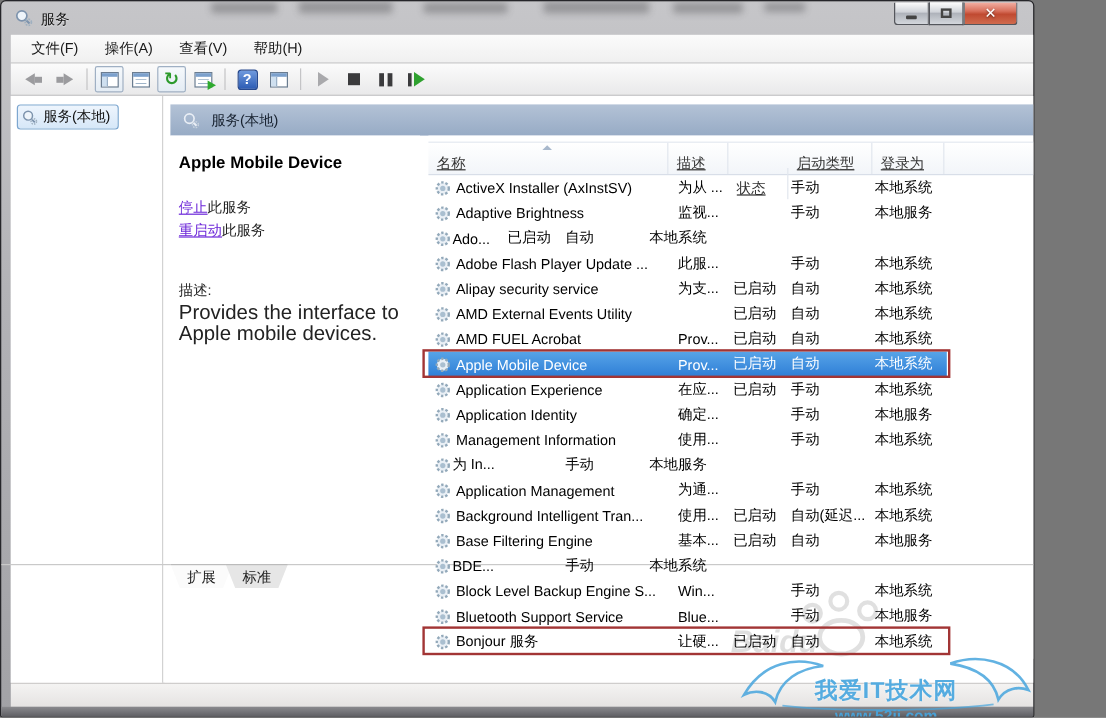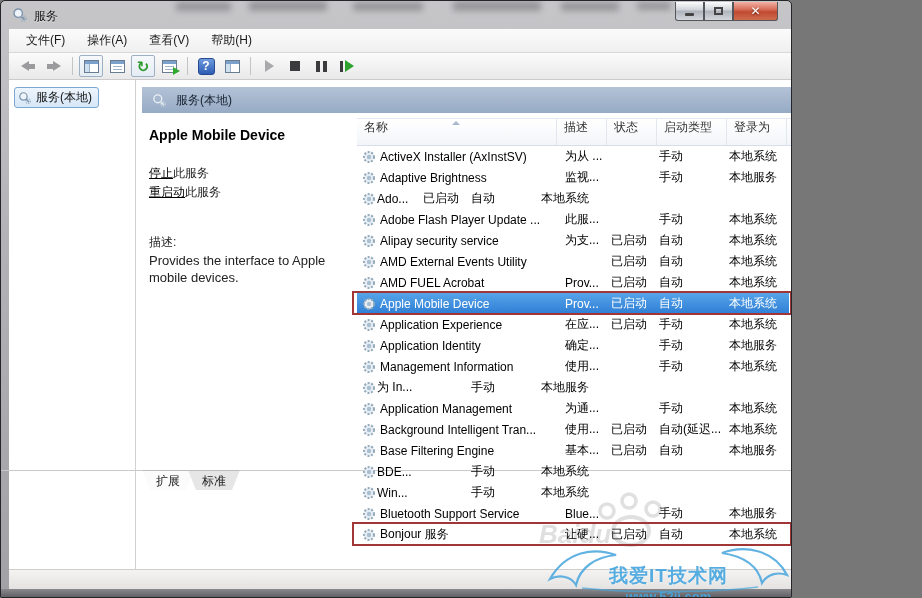--- a/index.html
+++ b/index.html
@@ -1,18 +1,18 @@
 <!DOCTYPE html>
 <html><head>
 <meta charset="utf-8">
 <style>
   * { margin:0; padding:0; box-sizing:border-box; }
   html,body { width:922px; height:598px; overflow:hidden; background:#777;
     font-family:"Liberation Sans","DejaVu Sans",sans-serif; }
-  #window { position:relative; width:792px; height:598px;
+  #window { position:relative; width:862px; height:598px;
     background:linear-gradient(180deg,#c6c6c9 0%,#b3b3b7 40%,#a2a2a6 100%);
     border:1px solid #26262a; border-radius:5px 5px 2px 2px; overflow:hidden; }
 
   
   .titlebar { position:absolute; left:0; top:0; width:100%; height:28px; }
   .blur-blob { position:absolute; background:#5d5d60; filter:blur(3px); opacity:.45; border-radius:2px; }
   .title-icon { position:absolute; left:11px; top:6px; width:16px; height:16px; }
   .title-text { position:absolute; left:33px; top:7px; font-size:12px; color:#111;
     text-shadow:0 1px 1px rgba(255,255,255,.6); }
   .winbtns { position:absolute; top:1px; right:13px; display:flex; }
@@ -74,31 +74,31 @@
 
   .right-panel { position:absolute; left:133px; top:0; width:773px; height:489px; background:#fff; }
   .panel-strip { position:absolute; left:0; top:7px; width:773px; height:26px;
     background:linear-gradient(180deg,#b3c2d6,#97abc5); display:flex; align-items:center;
     padding-left:10px; gap:9px; font-size:12px; color:#16202e; }
 
   
   .ext-pane { position:absolute; left:0; top:33px; width:208px; height:436px; background:#fff; }
   .ext-title { position:absolute; left:7px; top:14px; font-size:14px; font-weight:bold; color:#000; }
   .ext-link { position:absolute; left:7px; font-size:12px; color:#222; }
-  .ext-link .lk { text-decoration:underline; color:#000000; }
+  .ext-link .lk { text-decoration:underline; color:#6d28d9; }
   .ext-desc-label { position:absolute; left:7px; top:121px; font-size:12px; color:#222; }
-  .ext-desc { position:absolute; left:7px; top:139px; width:188px; font-size:13px; color:#222; line-height:17px; }
+  .ext-desc { position:absolute; left:7px; top:139px; width:188px; font-size:17px; color:#222; line-height:17px; }
 
   
   .list { position:absolute; left:215px; top:33px; width:545px; height:436px; background:#fff; }
   .list-header { position:absolute; left:0; top:5px; width:545px; height:28px;
     background:linear-gradient(180deg,#ffffff,#f2f5f9); border-bottom:1px solid #d8dee8;
     border-top:1px solid #e4e9f0; display:flex; font-size:12px; color:#333; }
-  .hcell { display:flex; align-items:flex-start; padding-left:7px; border-right:1px solid #e2e7ee; height:100%; position:relative; }
-  .hc-name{ width:200px; } .hc-desc{ width:50px; } .hc-status{ width:50px; }
+  .hcell { display:flex; align-items:flex-end; padding-left:7px; border-right:1px solid #e2e7ee; height:100%; position:relative;text-decoration:underline; }
+  .hc-name{ width:200px; } .hc-desc{ width:50px; } .hc-status{ width:50px;margin-top:21px; }
   .hc-startup{ width:70px; } .hc-logon{ width:60px; } .hc-blank{ flex:1; border-right:none; }
   .sort-asc { position:absolute; left:95px; top:2px; width:0; height:0;
     border-left:4px solid transparent; border-right:4px solid transparent; border-bottom:4px solid #a8b8cc; }
 
   .rows { position:absolute; left:0; top:33px; width:545px; }
   .srow { position:relative; height:21px; display:flex; align-items:center; font-size:12px; color:#000; }
   .srow .gear { width:16px; height:16px; margin-left:4px; flex:0 0 16px; }
   .cell { white-space:nowrap; overflow:hidden; }
   .c-name { width:188px; padding-left:3px; flex:0 0 188px;}
   .c-desc { width:46px; flex:0 0 46px; }
@@ -472,20 +472,21 @@
     <span class="cell c-desc">BDE...</span>
     <span class="cell c-status"></span>
     <span class="cell c-startup">手动</span>
     <span class="cell c-logon">本地系统</span>
   </div>
             <div class="srow">
     <svg class="gear" viewBox="0 0 16 16">
       <circle cx="8" cy="8" r="5" fill="#e9eff5" stroke="#93a9ba" stroke-width="2" stroke-dasharray="2 1.6"></circle>
       <circle cx="8" cy="8" r="2.2" fill="#aabfd0"></circle>
     </svg>
+    <span class="cell c-name">Block Level Backup Engine S...</span>
     <span class="cell c-desc">Win...</span>
     <span class="cell c-status"></span>
     <span class="cell c-startup">手动</span>
     <span class="cell c-logon">本地系统</span>
   </div>
             <div class="srow">
     <svg class="gear" viewBox="0 0 16 16">
       <circle cx="8" cy="8" r="5" fill="#e9eff5" stroke="#93a9ba" stroke-width="2" stroke-dasharray="2 1.6"></circle>
       <circle cx="8" cy="8" r="2.2" fill="#aabfd0"></circle>
     </svg>

